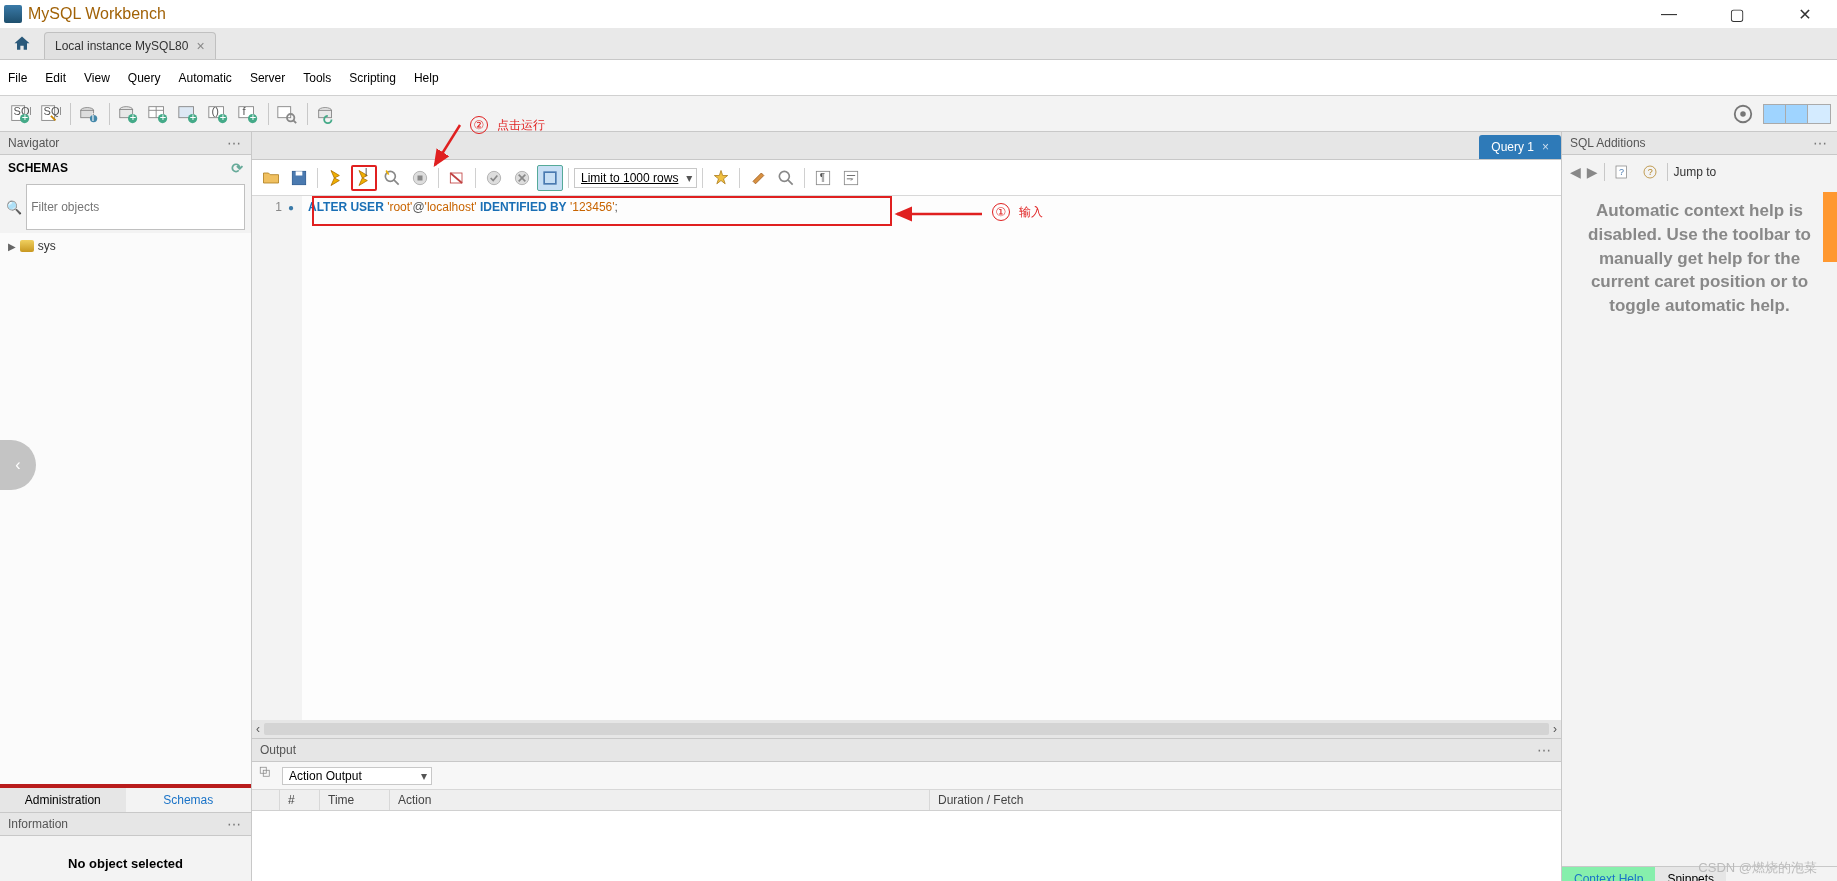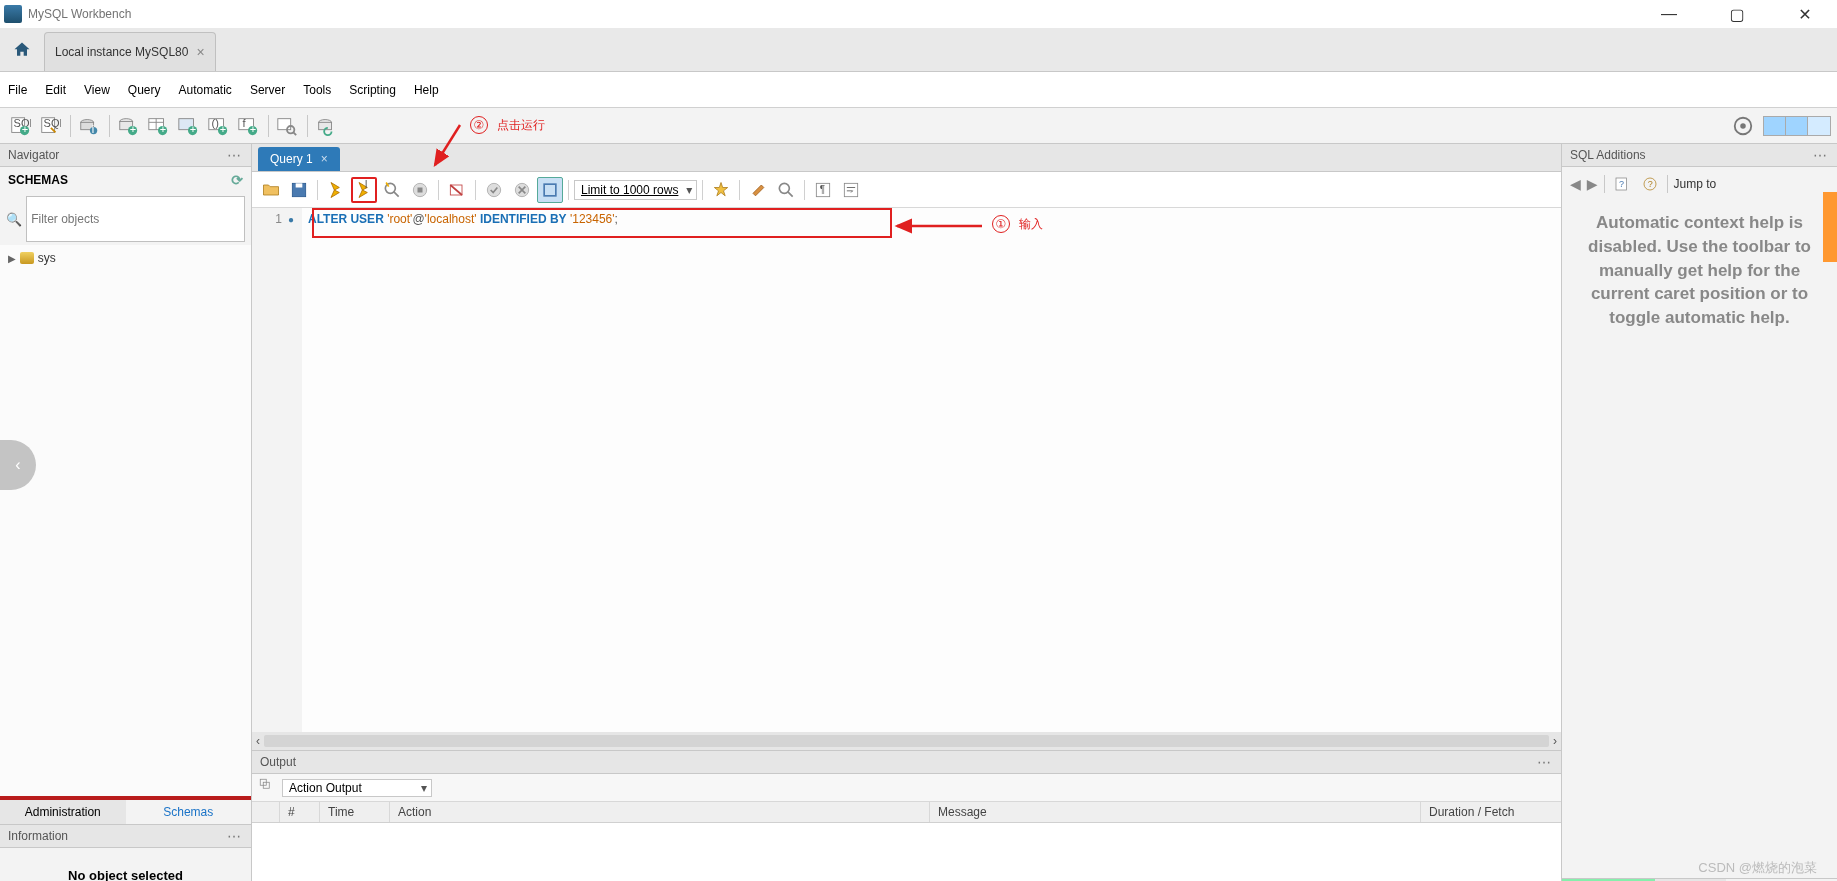--- a/index.html
+++ b/index.html
@@ -1,26 +1,26 @@
 <!DOCTYPE html>
 <html><head>
 <meta charset="utf-8">
 <style>
 * { box-sizing: border-box; margin: 0; padding: 0; font-family: "Segoe UI", Tahoma, sans-serif; font-size: 12px; }
 body { background: #fff; width: 1837px; height: 881px; overflow: hidden; position: relative; }
 
 
 .titlebar { height: 28px; display: flex; align-items: center; padding: 0 4px; }
 .titlebar .app-icon { width: 18px; height: 18px; background: linear-gradient(#3a7aa8,#1e4f6d); margin-right: 6px; border-radius: 2px; }
-.titlebar .title { font-size: 12px; color: #737373; }
+.titlebar .title { font-size: 16px; color: #a16207; }
 .titlebar .win-controls { margin-left: auto; display: flex; gap: 28px; padding-right: 8px; }
 .titlebar .win-controls span { font-size: 16px; color: #333; cursor: default; width: 40px; text-align: center; }
 
 
-.conn-tabs { height: 44px; background: #e9e9e9; border-bottom: 1px solid #c8c8c8; display: flex; align-items: stretch; }
+.conn-tabs { height: 32px; background: #e9e9e9; border-bottom: 1px solid #c8c8c8; display: flex; align-items: stretch; }
 .conn-tabs .home-btn { width: 44px; display: flex; align-items: center; justify-content: center; }
 .conn-tabs .home-btn svg { width: 20px; height: 20px; fill: #2a597a; }
 .conn-tab { background: #e0e0e0; border: 1px solid #c0c0c0; border-bottom: none; border-radius: 4px 4px 0 0; padding: 4px 10px; display: flex; align-items: center; margin-top: 4px; font-size: 13px; color: #333; }
 .conn-tab .close { margin-left: 8px; color: #888; font-size: 14px; }
 
 
 .menubar { height: 36px; display: flex; align-items: center; padding: 0 8px; gap: 18px; font-family: "Courier New", monospace; font-size: 14px; border-bottom: 1px solid #d0d0d0; }
 .menubar span { cursor: default; }
 
 
@@ -50,21 +50,21 @@
 .schema-item .tri { color: #666; font-size: 10px; }
 .schema-item .db-ico { width: 14px; height: 12px; background: linear-gradient(#f0d060,#c89820); border-radius: 2px; }
 .nav-bottom-tabs { display: flex; border-top: 4px solid #b91c1c; }
 .nav-bottom-tabs div { flex: 1; text-align: center; padding: 5px 0; font-size: 12px; background: #e6e6e6; }
 .nav-bottom-tabs div.active { background: #f3f3f3; color: #1a73c7; }
 .info-panel { border-top: 1px solid #c8c8c8; }
 .info-body { padding: 20px 10px; text-align: center; font-weight: bold; font-size: 13px; }
 
 
 .center { flex: 1; display: flex; flex-direction: column; background: #fff; }
-.query-tabs { height: 28px; background: #e6e6e6; border-bottom: 1px solid #c8c8c8; display: flex; align-items: end; padding-left: 6px; }
+.query-tabs { height: 28px; background: #e6e6e6; border-bottom: 1px solid #c8c8c8; display: flex; align-items: end; padding-left: 6px; justify-content: flex-end; }
 .query-tab { background: #2e7ab8; color: #fff; padding: 5px 12px; border-radius: 3px 3px 0 0; display: flex; align-items: center; gap: 8px; font-size: 12px; }
 .query-tab .close { color: #cde; font-size: 12px; }
 .editor-toolbar { height: 36px; border-bottom: 1px solid #d8d8d8; display: flex; align-items: center; padding: 0 6px; gap: 2px; }
 .editor-toolbar .et-icon { width: 26px; height: 26px; display: flex; align-items: center; justify-content: center; border-radius: 2px; }
 .editor-toolbar .et-icon svg { width: 20px; height: 20px; }
 .editor-toolbar .sep { width: 1px; height: 20px; background: #d0d0d0; margin: 0 3px; }
 .limit-select { border: 1px solid #c8c8c8; padding: 2px 18px 2px 6px; font-size: 12px; background: #fff; position: relative; text-decoration: underline; }
 .limit-select::after { content: "▾"; position: absolute; right: 4px; color: #555; }
 
 .editor-area { flex: 1; display: flex; background: #fdfdfd; font-family: Consolas, monospace; font-size: 14px; position: relative; }
@@ -446,21 +446,20 @@
               <rect x="3" y="3" width="8" height="8" fill="none" stroke="#888"></rect>
               <rect x="7" y="7" width="8" height="8" fill="none" stroke="#888"></rect>
             </svg></div>
         <div class="output-select"><span>Action Output</span></div>
       </div>
       <div class="output-grid-hdr">
         <div class="ogh-blank"></div>
         <div class="ogh-num">#</div>
         <div class="ogh-time">Time</div>
         <div class="ogh-action">Action</div>
-        <div class="ogh-msg">Message</div>
         <div class="ogh-dur">Duration / Fetch</div>
       </div>
       <div class="output-body"></div>
     </div>
   </div>
 
   <div class="sql-add">
     <div class="panel-header">
         <span>SQL Additions</span>
         <span class="dots">⋯</span>

